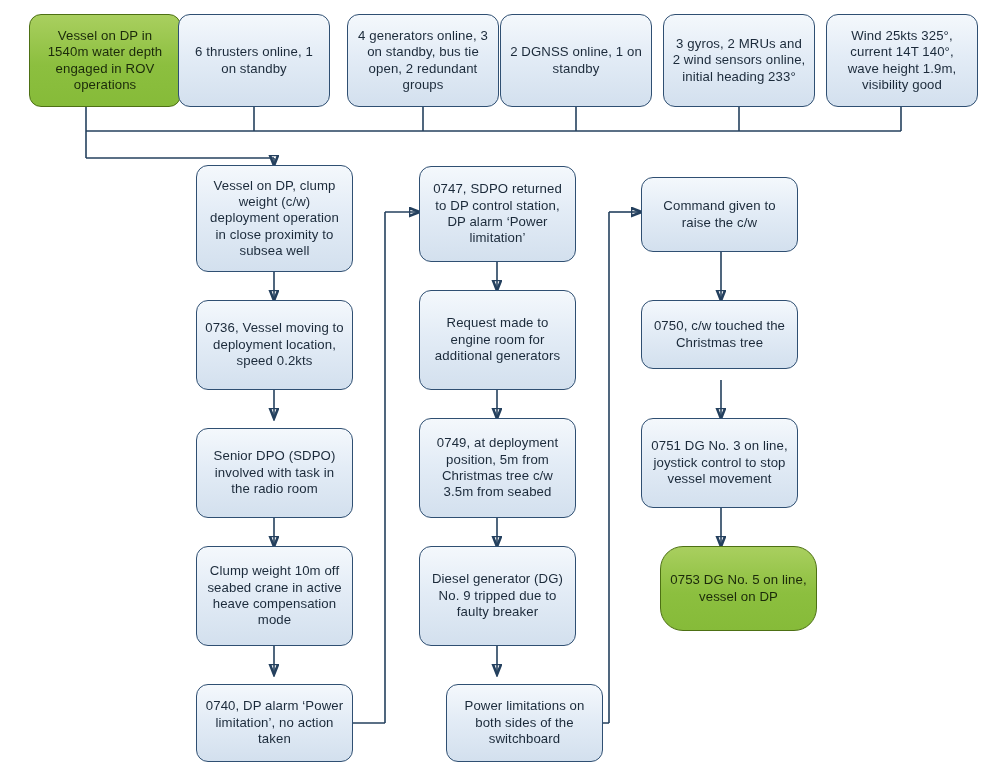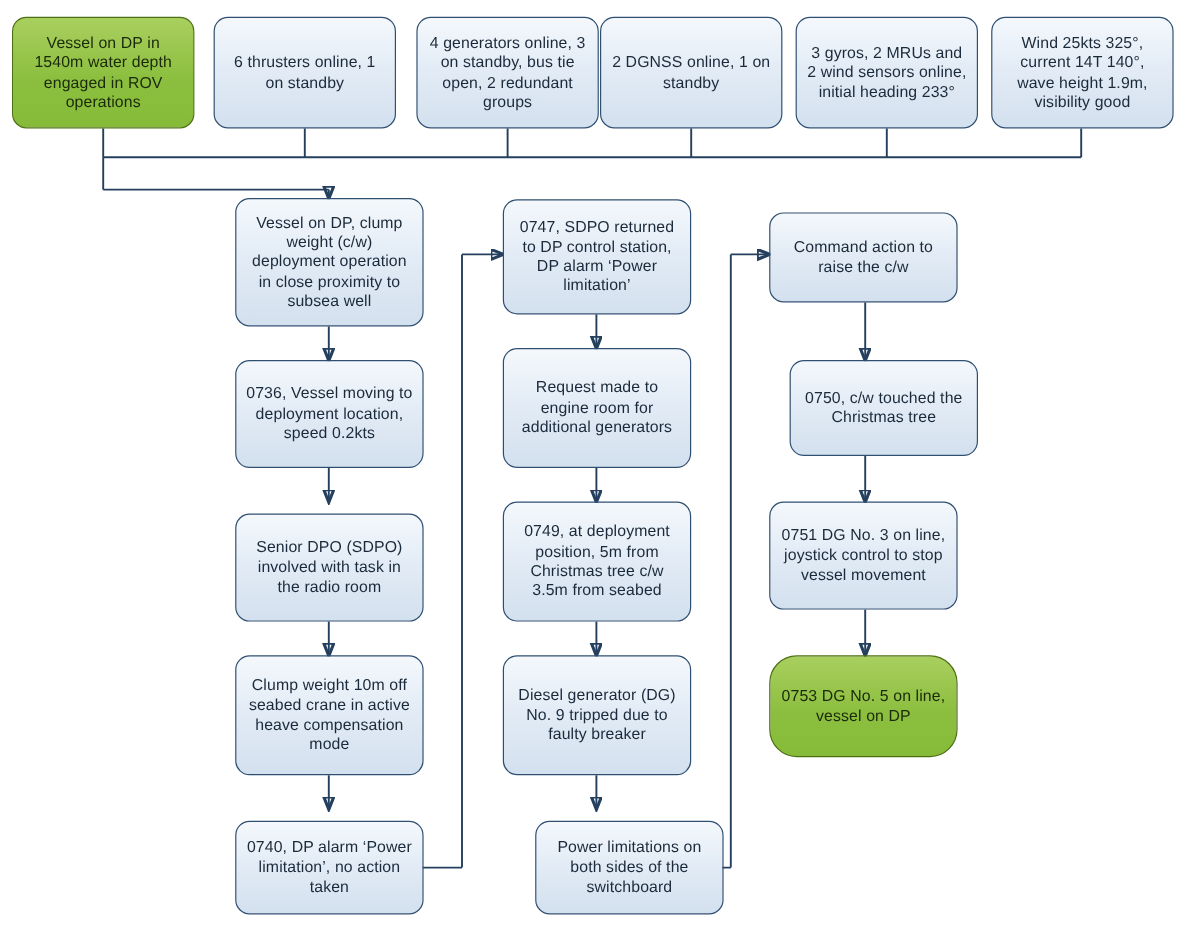--- a/index.html
+++ b/index.html
@@ -37,20 +37,21 @@
     width: 100%;
   }
   .node.blue {
     background: linear-gradient(180deg, #f4f8fc 0%, #e3ecf6 45%, #d3e0ee 100%);
     border-color: #2f4f72;
   }
   .node.green {
     background: linear-gradient(180deg, #a9cf5f 0%, #8cbf3f 55%, #86bb39 100%);
     border-color: #4d7014;
     color: #1b2a0a;
+    margin-left: 19px;
   }
   svg.edges {
     position: absolute;
     left: 0;
     top: 0;
     width: 992px;
     height: 781px;
     pointer-events: none;
   }
   svg.edges path, svg.edges line {
@@ -152,23 +153,23 @@
     <span>0749, at deployment position, 5m from Christmas tree c/w 3.5m from seabed</span>
   </div>
   <div class="node blue" style="left:419px; top:546px; width:157px; height:100px;">
     <span>Diesel generator (DG) No. 9 tripped due to faulty breaker</span>
   </div>
   <div class="node blue" style="left:419px; top:684px; width:157px; height:78px;margin-left:27px;">
     <span>Power limitations on both sides of the switchboard</span>
   </div>
 
   <div class="node blue" style="left:641px; top:177px; width:157px; height:75px;">
-    <span>Command action to raise the c/w</span>
+    <span>Command given to raise the c/w</span>
   </div>
-  <div class="node blue" style="left:658px; top:300px; width:157px; height:80px;">
+  <div class="node blue" style="left:641px; top:300px; width:157px; height:69px;">
     <span>0750, c/w touched the Christmas tree</span>
   </div>
   <div class="node blue" style="left:641px; top:418px; width:157px; height:90px;">
     <span>0751 DG No. 3 on line, joystick control to stop vessel movement</span>
   </div>
   <div class="node green" style="left:641px; top:546px; width:157px; height:85px;border-radius:23px;">
     <span>0753 DG No. 5 on line, vessel on DP</span>
   </div>
 
 </div>

